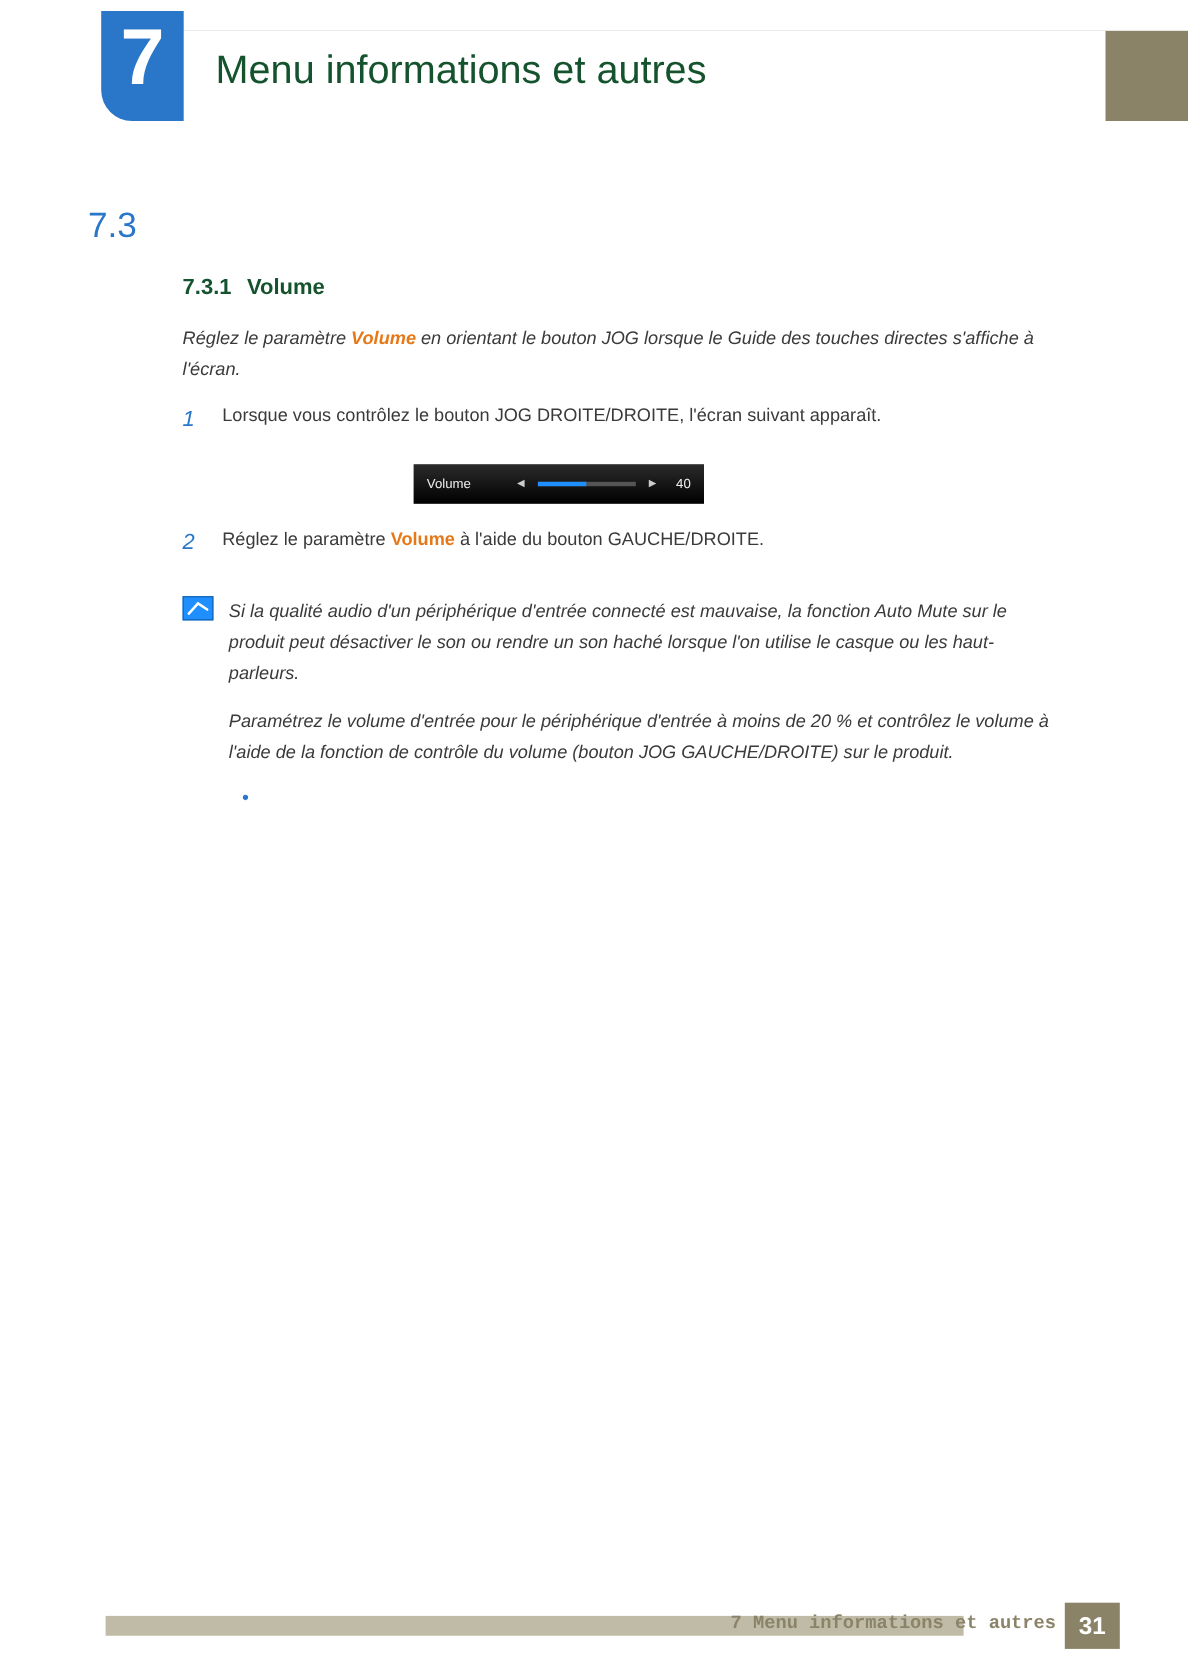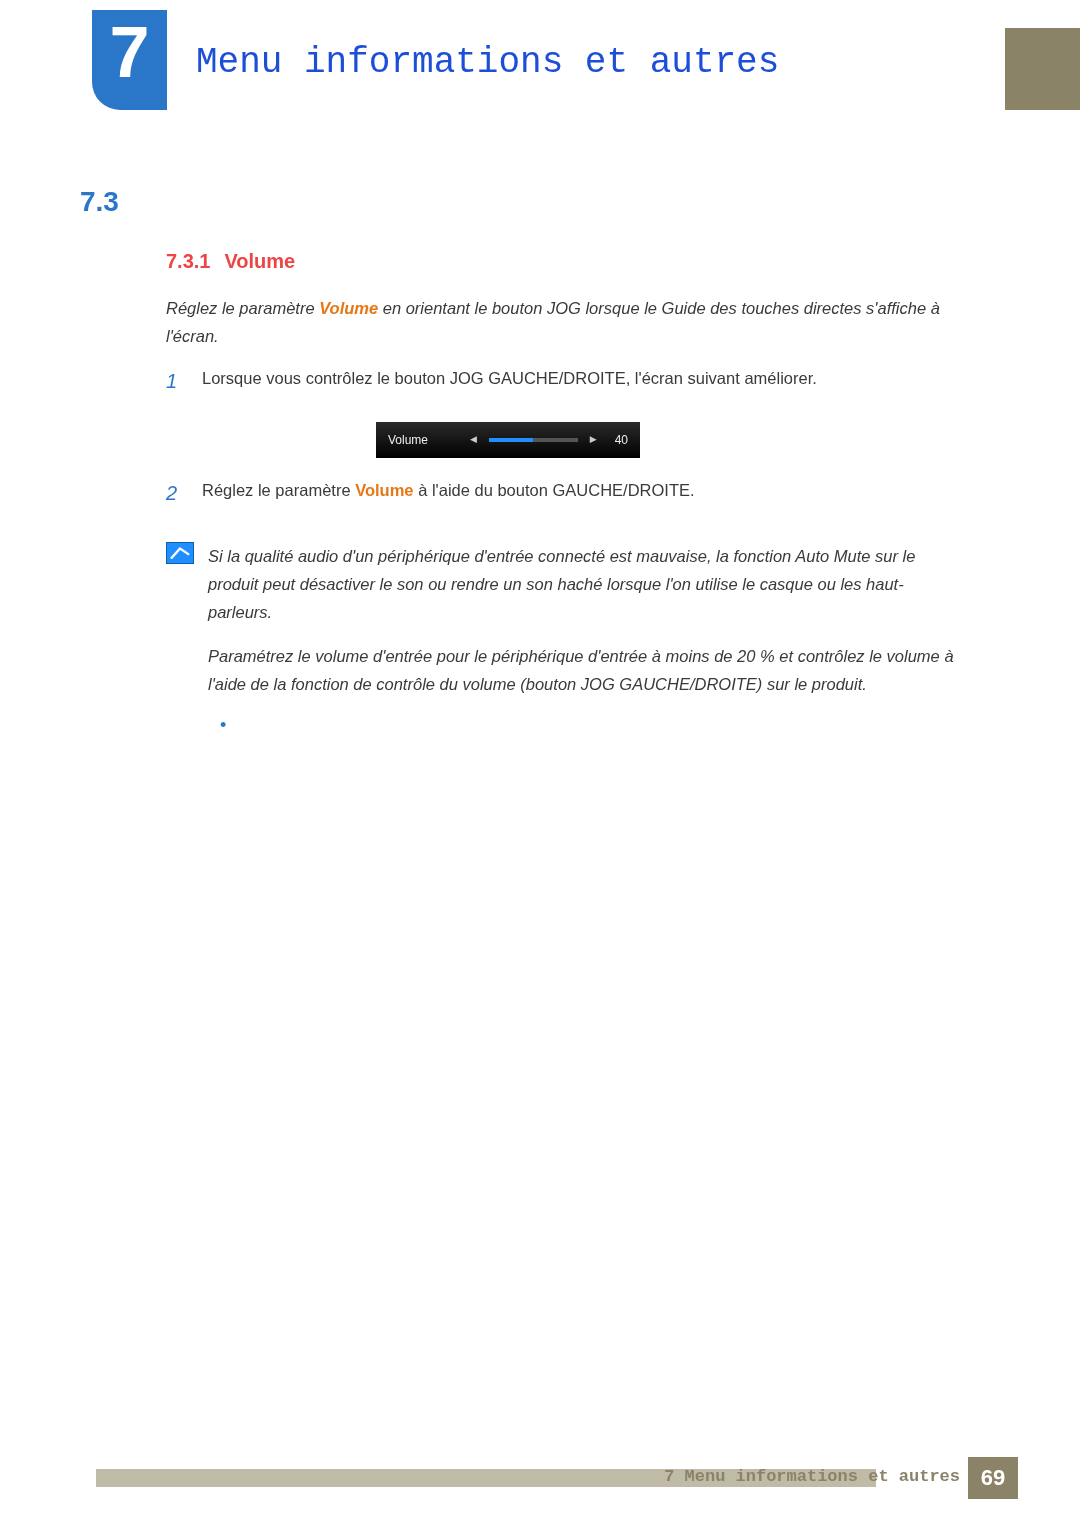--- a/index.html
+++ b/index.html
@@ -5,29 +5,29 @@
   * { box-sizing: border-box; margin: 0; padding: 0; }
   html, body { width: 1080px; height: 1527px; background: #fff; font-family: Arial, Helvetica, sans-serif; color: #3a3a3a; }
   .page { position: relative; width: 1080px; height: 1527px; }
 
   
   .topband { position: absolute; top: 28px; left: 0; right: 0; height: 82px; }
   .topband .olive-bar { position: absolute; top: 0; right: 0; height: 82px; width: 930px; background: #8b8368; }
   .topband .white-overlay { position: absolute; top: 0; left: 150px; height: 82px; width: 855px; background: #fff; }
   .chapter-badge { position: absolute; left: 92px; top: 10px; width: 75px; height: 100px; background: #2a77c9; border-bottom-left-radius: 28px; display: flex; align-items: flex-start; justify-content: center; padding-top: 6px; }
   .chapter-badge span { color: #fff; font-size: 72px; font-weight: 700; line-height: 1; }
-  .chapter-title { position: absolute; left: 196px; top: 42px; font-size: 36px; color: #1d4ed8; font-weight: 400; font-family: Liberation Mono, monospace; }
+  .chapter-title { position: absolute; left: 196px; top: 42px; font-size: 36px; color: #14532d; font-weight: 400; }
 
   
   .section-row { position: absolute; left: 80px; top: 186px; display: flex; gap: 28px; align-items: baseline; }
-  .section-num { color: #2a77c9; font-size: 28px; font-weight: 700; }
+  .section-num { color: #2a77c9; font-size: 32px; font-weight: 400; }
   .section-title { color: #2a77c9; font-size: 28px; font-weight: 700; }
 
   .subsection-row { position: absolute; left: 166px; top: 250px; display: flex; gap: 14px; align-items: baseline; }
-  .subsection-num, .subsection-title { color: #ef4444; font-size: 20px; font-weight: 700; }
+  .subsection-num, .subsection-title { color: #14532d; font-size: 20px; font-weight: 700; }
 
   .body { position: absolute; left: 166px; top: 294px; width: 800px; font-size: 16.5px; line-height: 1.7; color: #3a3a3a; }
   .body p { margin-bottom: 10px; font-style: italic; }
   .kw { color: #e67817; font-weight: 700; }
 
   .step { display: flex; gap: 16px; margin-top: 14px; }
   .step .n { color: #2a77c9; font-style: italic; font-size: 20px; width: 20px; flex: 0 0 20px; }
   .step .t { flex: 1; }
 
   
@@ -80,21 +80,21 @@
     <div class="subsection-title">Volume</div>
   </div>
 
   <div class="body">
     <p>
       <span>Réglez le paramètre </span><span class="kw">Volume</span><span> en orientant le bouton JOG lorsque le Guide des touches directes s'affiche à l'écran.</span>
     </p>
 
     <div class="step">
       <div class="n">1</div>
-      <div class="t">Lorsque vous contrôlez le bouton JOG GAUCHE/DROITE, l'écran suivant améliorer.</div>
+      <div class="t">Lorsque vous contrôlez le bouton JOG DROITE/DROITE, l'écran suivant apparaît.</div>
     </div>
 
     <div class="osd-wrap">
       <div class="osd">
         <span class="osd-label">Volume</span>
         <span class="osd-spacer"></span>
         <span class="osd-arrow">◀</span>
         <div class="osd-track">
           <div class="osd-fill" style="width: 50%;"></div>
         </div>
@@ -124,16 +124,16 @@
           <div class="bt">
           </div>
         </div>
       </div>
     </div>
   </div>
 
   <div class="footer">
     <div class="olive"></div>
     <div class="label">7 Menu informations et autres</div>
-    <div class="pagebox">69</div>
+    <div class="pagebox">31</div>
   </div>
 
 </div>
 
 </body></html>

